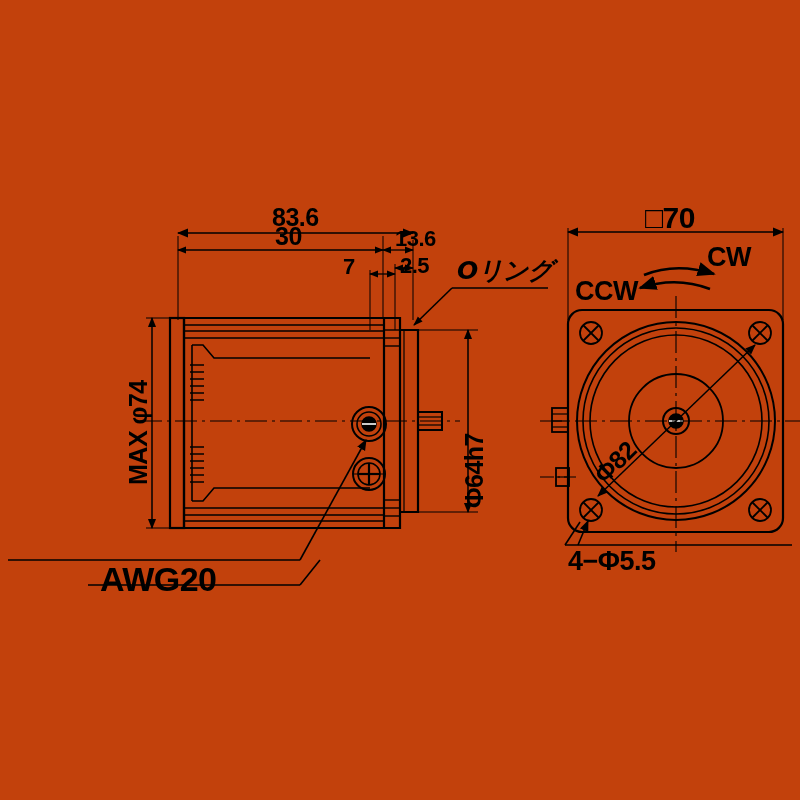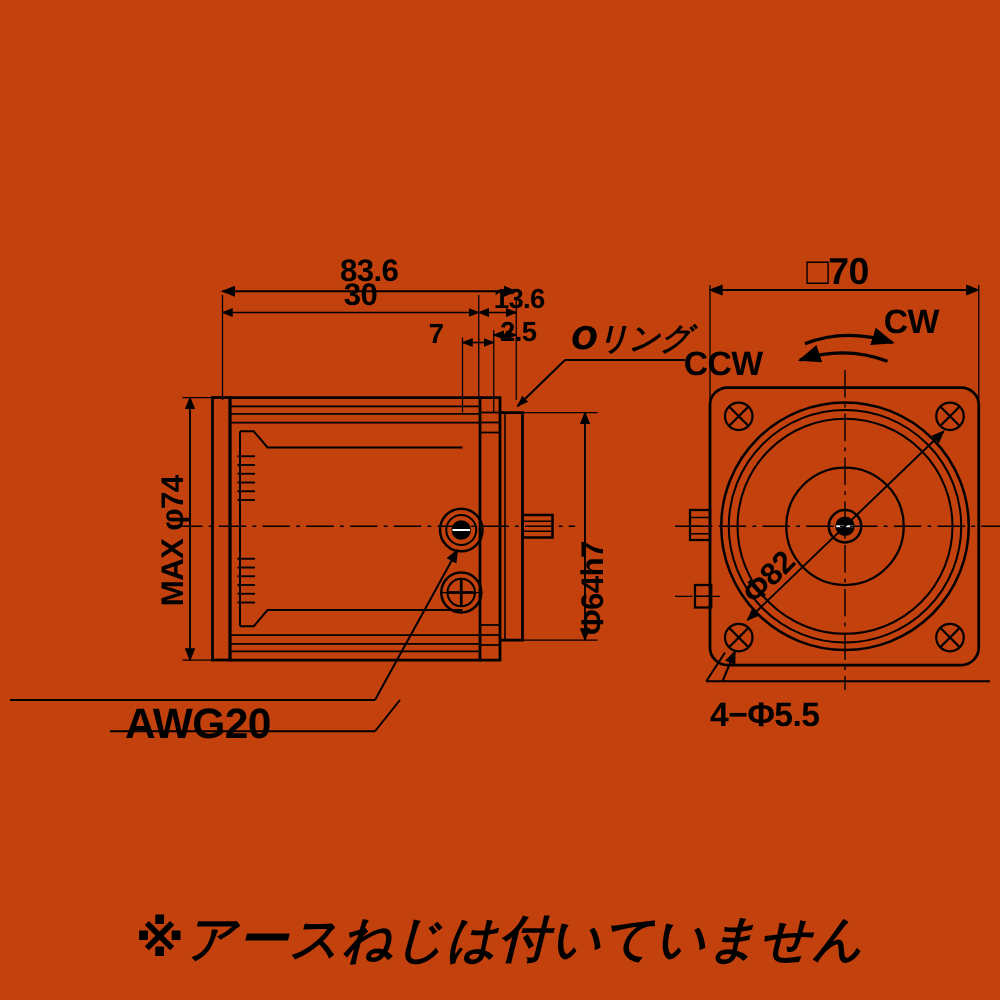--- a/index.html
+++ b/index.html
@@ -258,21 +258,20 @@
 
   <div class="lbl jp" style="left:457px; top:258px; font-size:25px;">Oリング</div>
 
 
   <div class="lbl" style="left:100px; top:562px; font-size:34px;">AWG20</div>
 
   <div class="lbl" style="left:645px; top:203px; font-size:30px;">□70</div>
 
   <div class="lbl dim-num rotdiag" style="left:590px; top:470px;">Φ82</div>
 
-  <div class="lbl" style="left:568px; top:548px; font-size:27px;margin-top:11px;">4−Φ5.5</div>
+  <div class="lbl" style="left:568px; top:548px; font-size:27px;">4−Φ5.5</div>
 
   <div class="lbl" style="left:707px; top:244px; font-size:27px;">CW</div>
 
-  <div class="lbl" style="left:547px; top:278px; font-size:27px;">CCW</div>
-
-  <div id="caption" class="jp">※アースねじは付いていません</div>
+  <div class="lbl" style="left:575px; top:278px; font-size:27px;">CCW</div>
+
 
 </div>
 
 </body></html>

